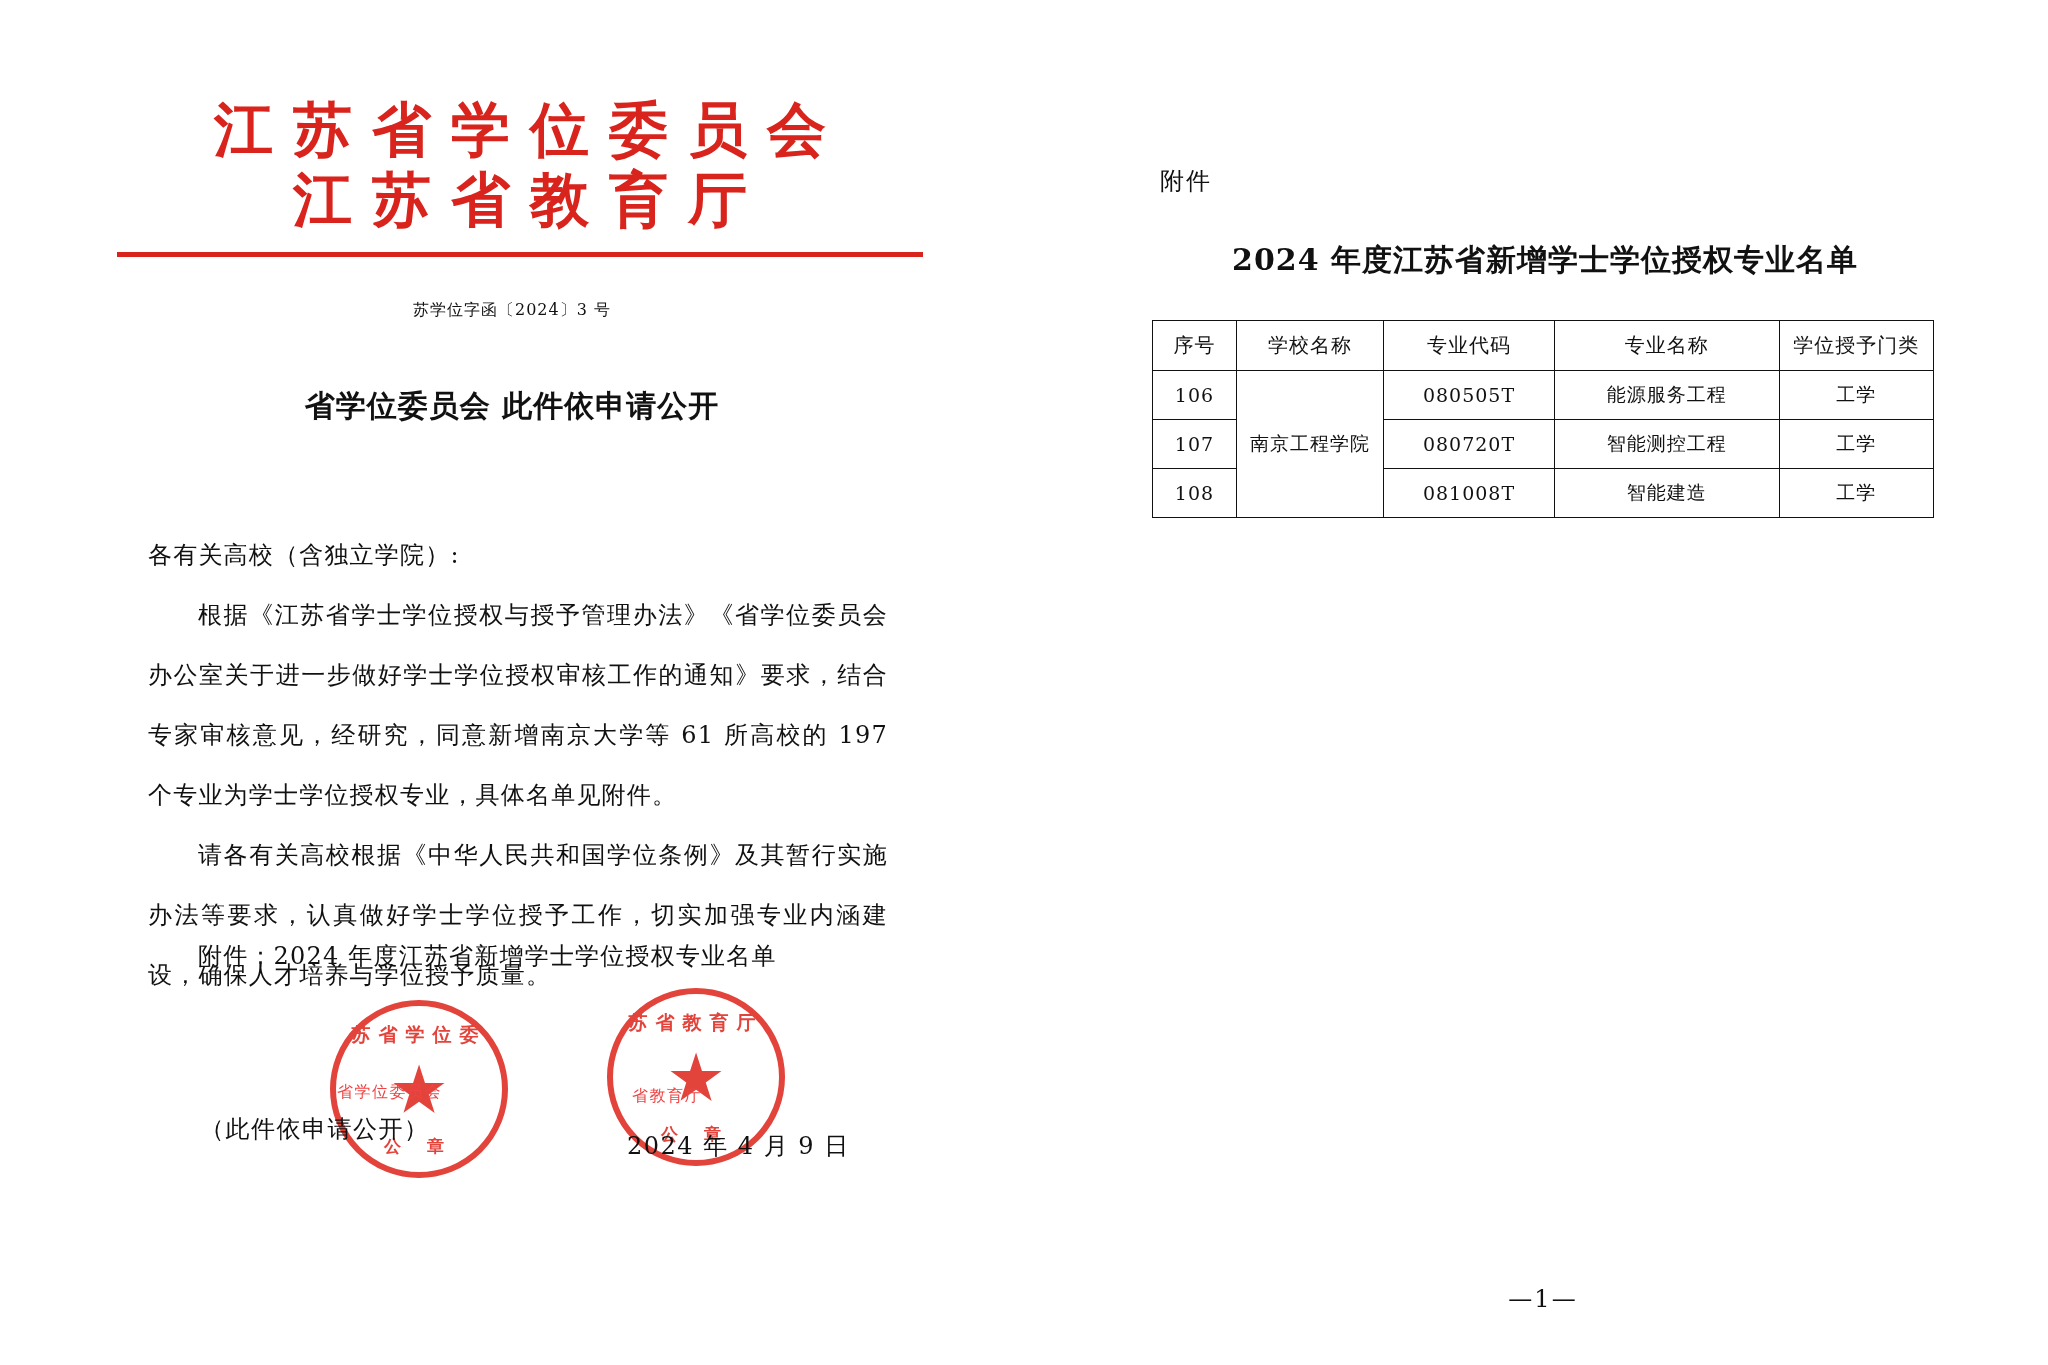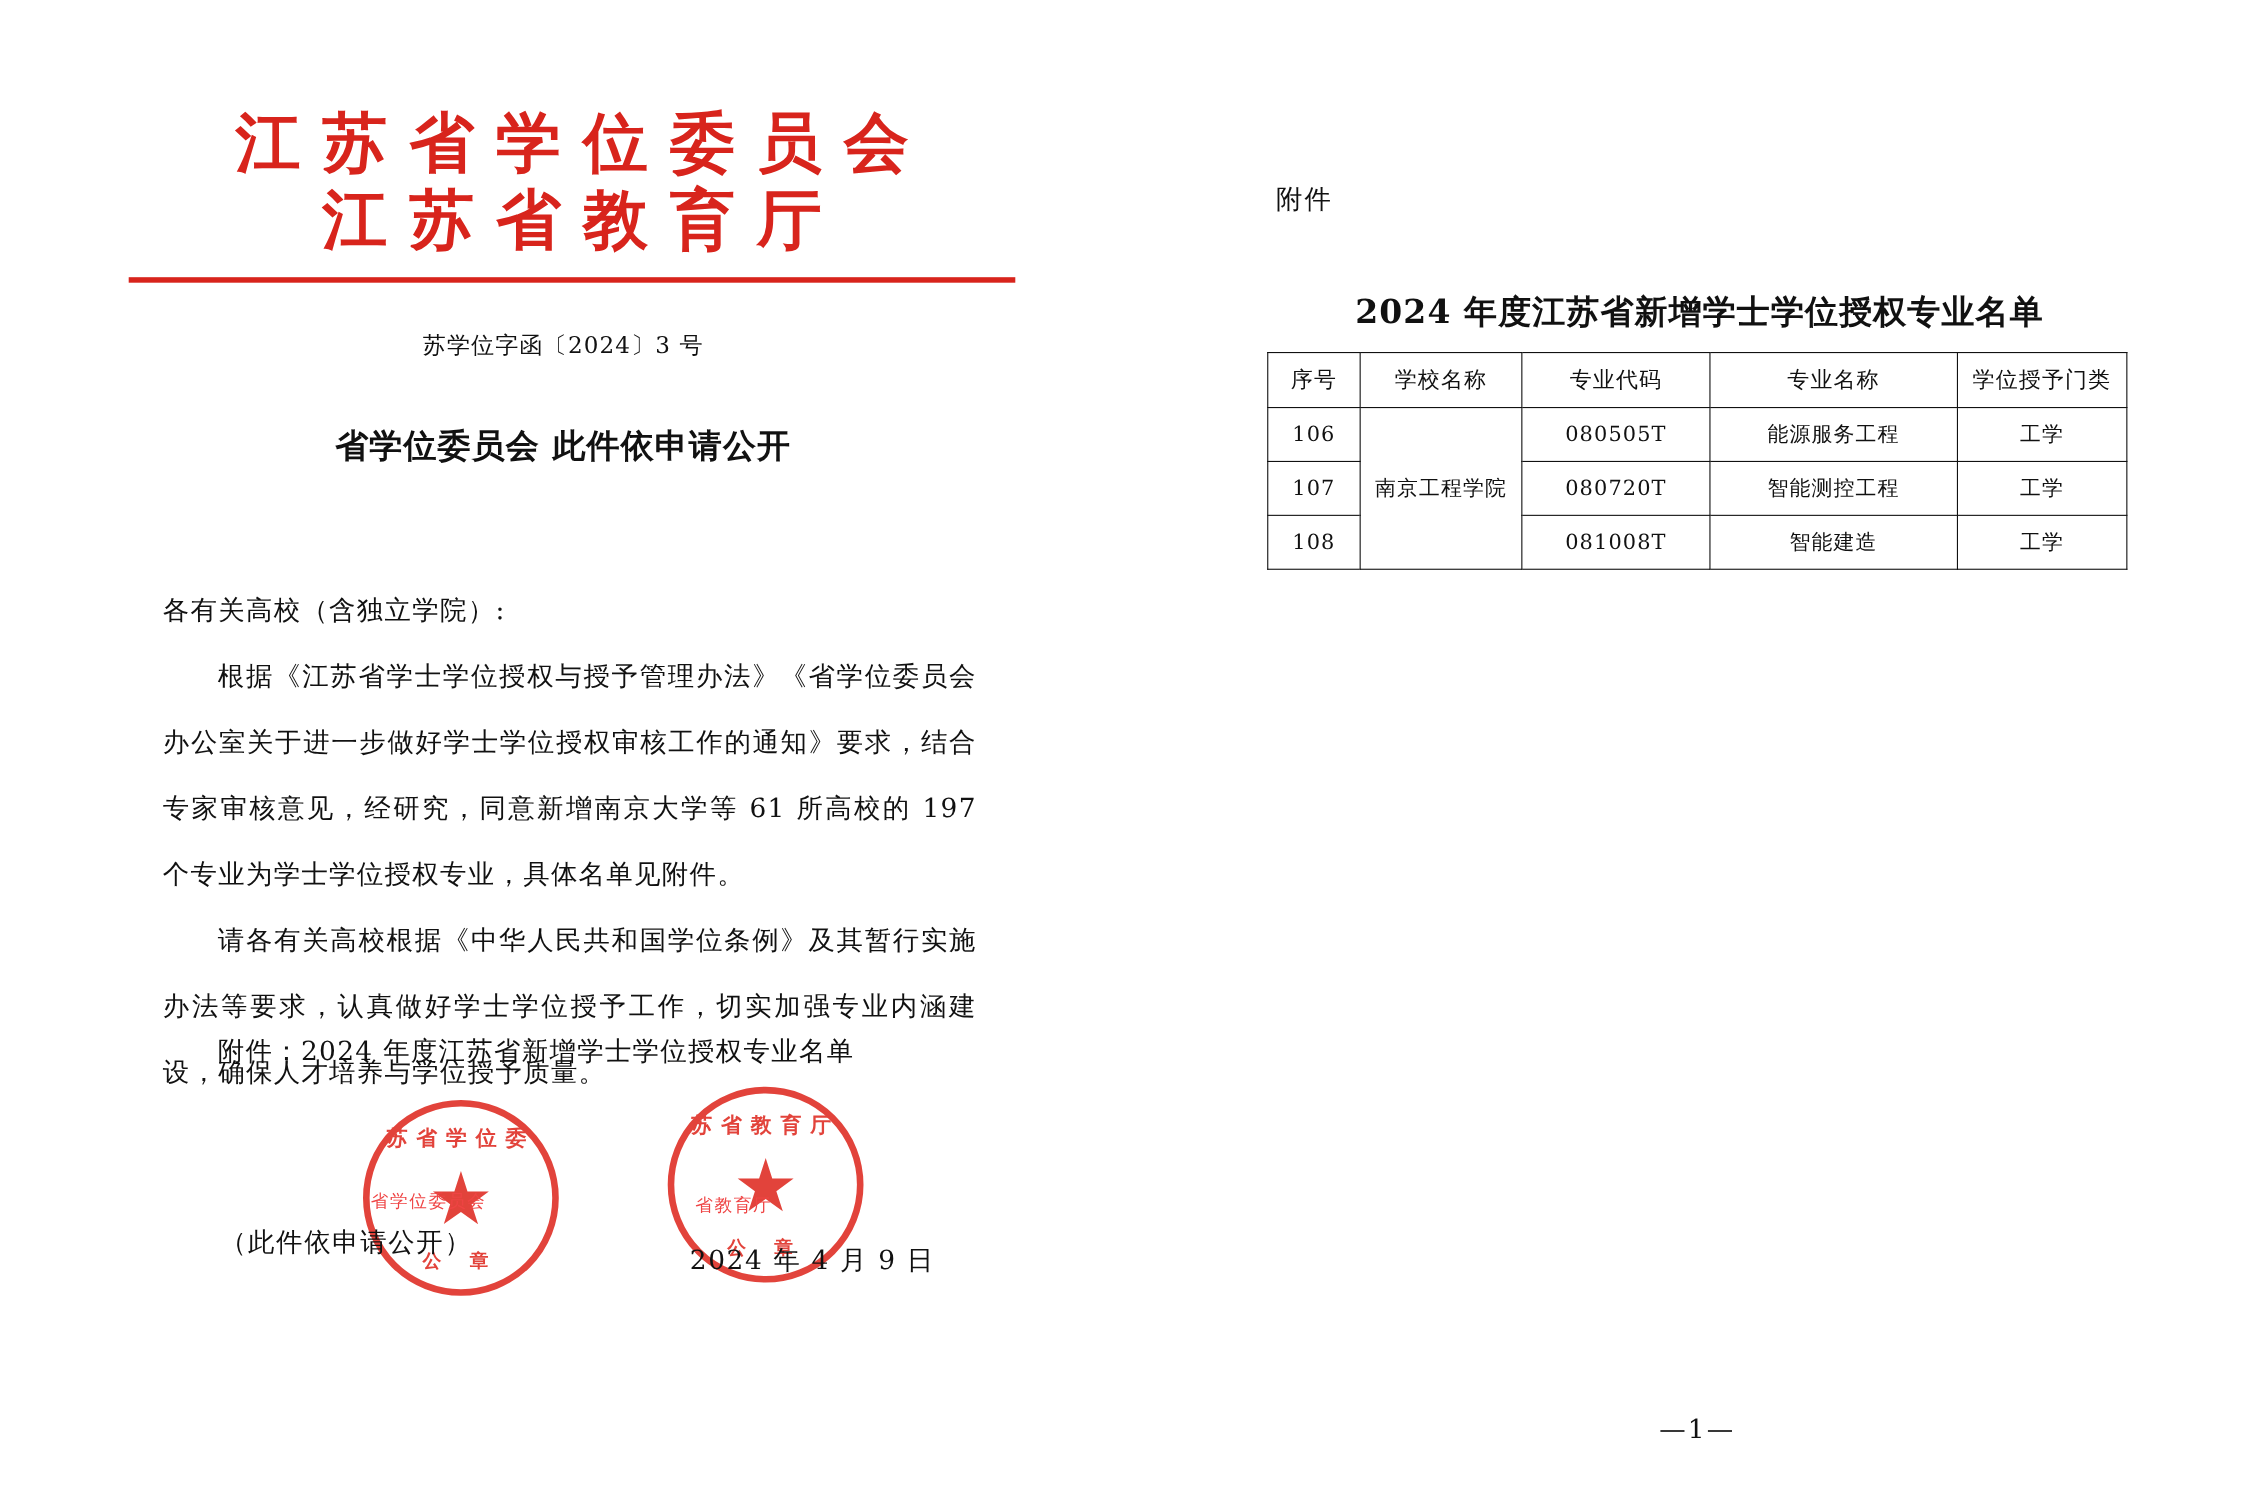--- a/index.html
+++ b/index.html
@@ -56,21 +56,21 @@
     width: 806px;
     margin-left: -3px;
   }
 
   .doc-number {
     position: absolute;
     top: 300px;
     left: 0;
     width: 1024px;
     text-align: center;
-    font-size: 21px;
+    font-size: 16px;
     letter-spacing: 1px;
   }
 
   .doc-title {
     position: absolute;
     top: 383px;
     left: 0;
     width: 1024px;
     text-align: center;
     font-weight: bold;
@@ -181,21 +181,20 @@
   }
   .attachment-title {
     position: absolute;
     left: 1150px;
     top: 240px;
     width: 790px;
     text-align: center;
     font-weight: bold;
     font-size: 30px;
     letter-spacing: 1px;
-    margin-top: 24px;
   }
   table.list {
     position: absolute;
     left: 1152px;
     top: 320px;
     width: 782px;
     border-collapse: collapse;
     font-size: 19px;
   }
   table.list th, table.list td {

